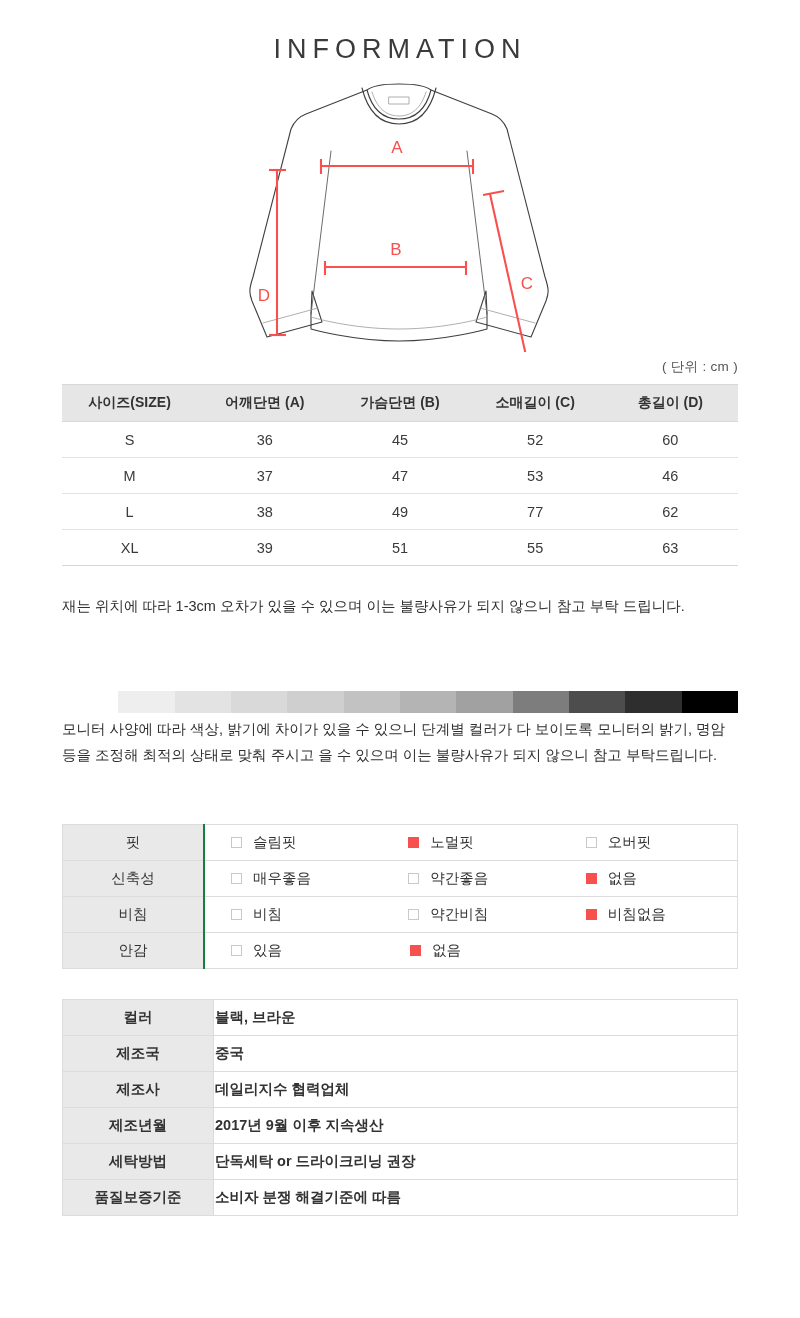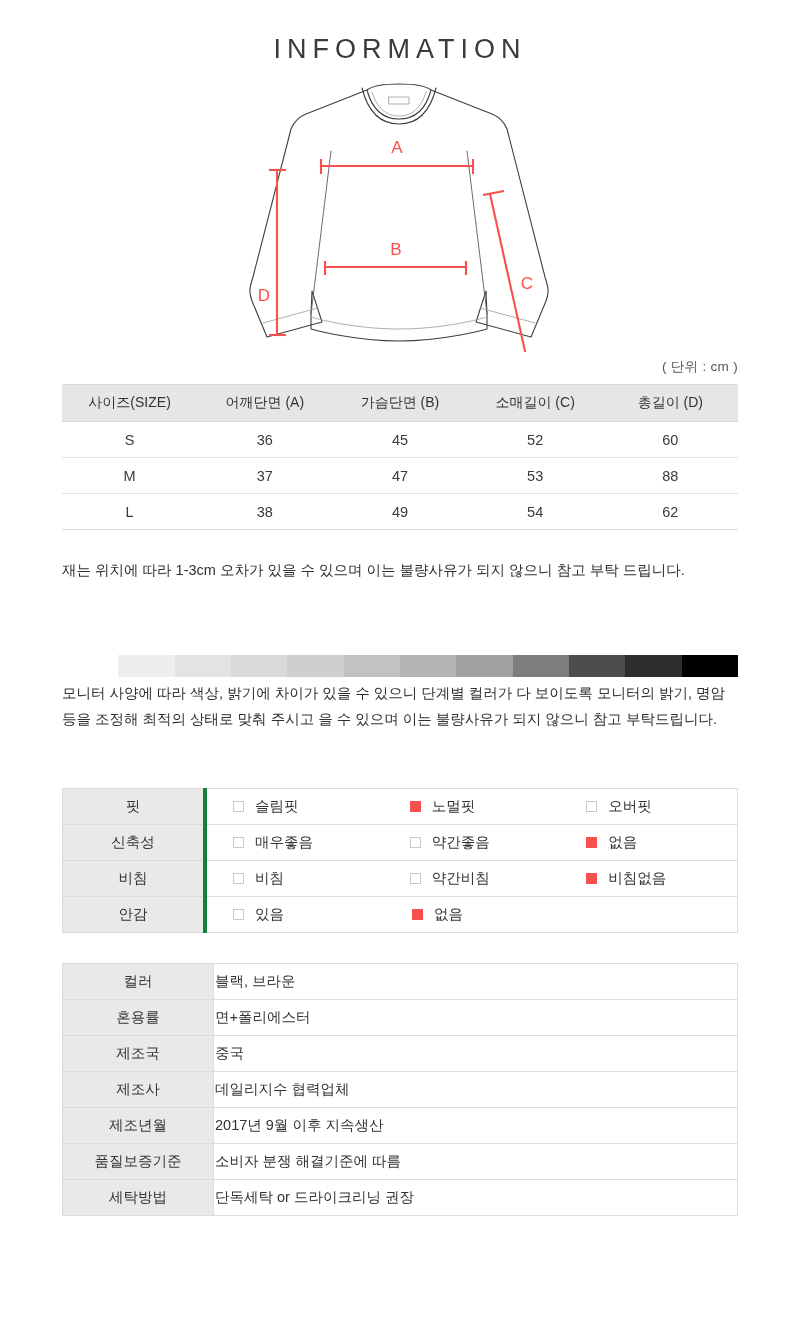--- a/index.html
+++ b/index.html
@@ -51,21 +51,21 @@
   
   .size-table-wrap { padding: 0 62px; }
   table.size-table {
     width: 676px;
     border-collapse: collapse;
     table-layout: fixed;
     font-size: 14px;
   }
   table.size-table th {
     background: #e6e6e6;
-    font-weight: 400;
+    font-weight: 700;
     color: #333;
     height: 34px;
     border-top: 1px solid #d8d8d8;
     border-bottom: 1px solid #d8d8d8;
     font-size: 14px;
   }
   table.size-table td {
     text-align: center;
     height: 33px;
     border-bottom: 1px solid #e3e3e3;
@@ -112,21 +112,21 @@
     color: #333;
   }
   table.attr-table td.attr-label {
     width: 138px;
     background: #e9e9e9;
     text-align: center;
     color: #333;
   }
   table.attr-table td.attr-opts {
     padding: 0;
-    border-left: 4px solid #15803d;
+    border-left: 2px solid #15803d;
   }
   .opts-row { display: flex; height: 33px; align-items: center; }
   .opt {
     width: 179px;
     display: flex;
     align-items: center;
     gap: 11px;
     padding-left: 26px;
     box-sizing: border-box;
   }
@@ -135,21 +135,21 @@
     height: 11px;
     box-sizing: border-box;
     display: inline-block;
     flex: none;
   }
   .box.off { border: 1px solid #c9c9c9; background: #ffffff; }
   .box.on { background: #f8504e; border: 1px solid #f8504e; }
   .opt-label { white-space: nowrap; font-size: 14.5px; color: #333; }
 
   
-  .detail-wrap { padding: 0 62px; padding-top: 30px; }
+  .detail-wrap { padding: 0 62px; padding-top: 30px; font-weight: bold; }
   table.detail-table {
     width: 676px;
     border-collapse: collapse;
     table-layout: fixed;
     font-size: 14.5px;
   }
   table.detail-table td {
     border: 1px solid #dcdcdc;
     height: 33px;
     color: #333;
@@ -255,28 +255,35 @@
           <td>36</td>
           <td>45</td>
           <td>52</td>
           <td>60</td>
         </tr>
         <tr>
           <td>M</td>
           <td>37</td>
           <td>47</td>
           <td>53</td>
-          <td>88</td>
+          <td>46</td>
         </tr>
         <tr>
           <td>L</td>
           <td>38</td>
           <td>49</td>
-          <td>54</td>
+          <td>77</td>
           <td>62</td>
+        </tr>
+        <tr>
+          <td>XL</td>
+          <td>39</td>
+          <td>51</td>
+          <td>55</td>
+          <td>63</td>
         </tr>
       </tbody>
     </table>
   </div>
 
   <div class="note note-measure">재는 위치에 따라 1-3cm 오차가 있을 수 있으며 이는 불량사유가 되지 않으니 참고 부탁 드립니다.</div>
 
   <div class="spacer-1"></div>
 
   <div class="gradient-wrap">
@@ -380,40 +387,36 @@
   </div>
 
   <div class="detail-wrap">
     <table class="detail-table">
       <tbody id="detail-body">
           <tr>
             <td class="d-label">컬러</td>
             <td class="d-value">블랙, 브라운</td>
           </tr>
           <tr>
-            <td class="d-label">혼용률</td>
-            <td class="d-value">면+폴리에스터</td>
-          </tr>
-          <tr>
             <td class="d-label">제조국</td>
             <td class="d-value">중국</td>
           </tr>
           <tr>
             <td class="d-label">제조사</td>
             <td class="d-value">데일리지수 협력업체</td>
           </tr>
           <tr>
             <td class="d-label">제조년월</td>
             <td class="d-value">2017년 9월 이후 지속생산</td>
           </tr>
           <tr>
+            <td class="d-label">세탁방법</td>
+            <td class="d-value">단독세탁 or 드라이크리닝 권장</td>
+          </tr>
+          <tr>
             <td class="d-label">품질보증기준</td>
             <td class="d-value">소비자 분쟁 해결기준에 따름</td>
-          </tr>
-          <tr>
-            <td class="d-label">세탁방법</td>
-            <td class="d-value">단독세탁 or 드라이크리닝 권장</td>
           </tr>
         </tbody>
     </table>
   </div>
 
 </div>
 
 </body></html>

